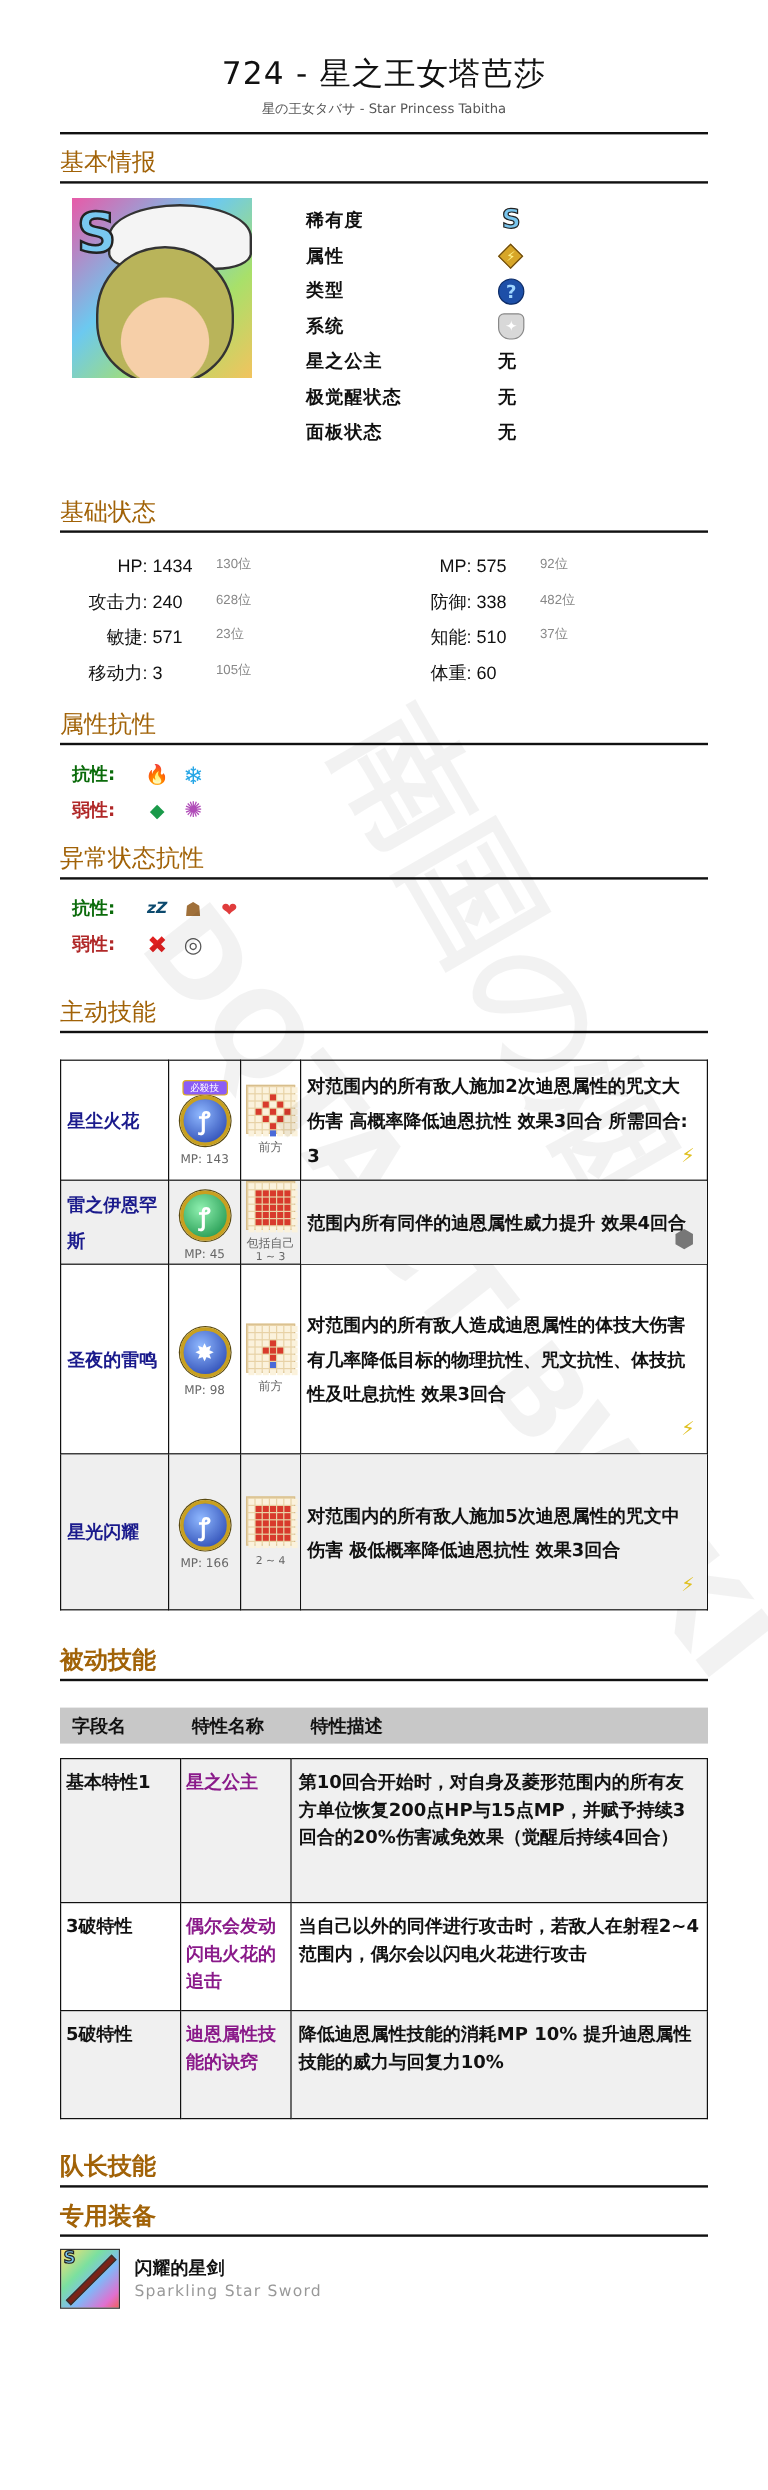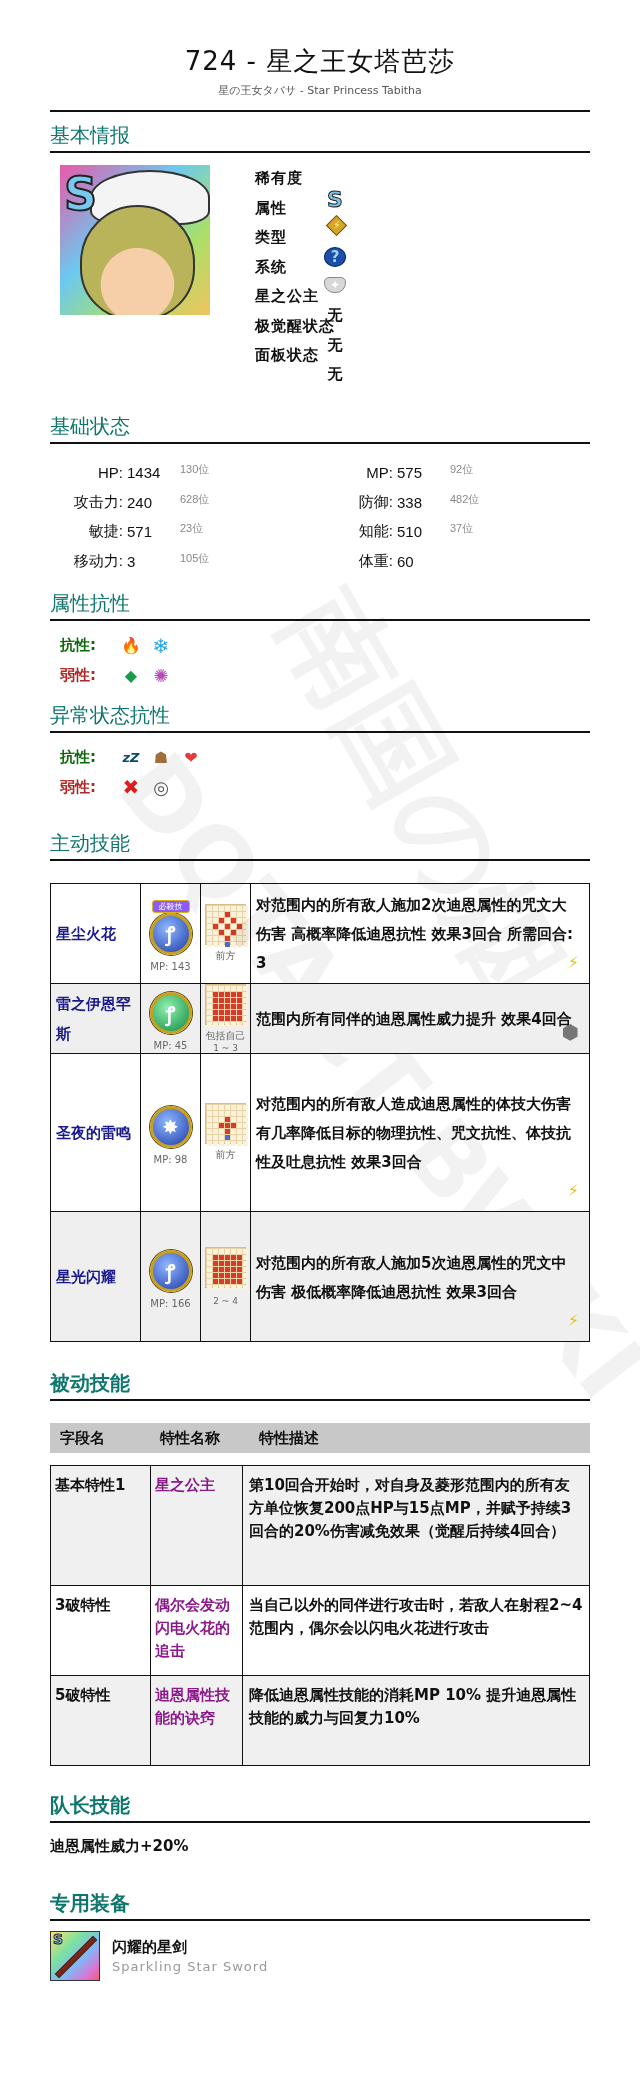--- a/index.html
+++ b/index.html
@@ -19,21 +19,21 @@
   .wm1 { left: 200px; top: 720px; font-size: 110px; }
   .wm2 { left: -10px; top: 1020px; font-size: 96px; transform: rotate(52deg); }
 
   .header { text-align: center; padding-top: 44px; }
   .title { font-size: 26px; color: #111; letter-spacing: 1px; font-family: "DejaVu Sans", sans-serif; }
   .subtitle { font-size: 11px; color: #555; margin-top: 4px; }
   .header-rule { margin: 12px 50px 0 50px; border-top: 2px solid #111; }
 
   .section { margin: 0 50px; }
   .section-title {
-    font-size: 20px; color: #0f766e; padding-top: 10px; padding-bottom: 2px;
+    font-size: 20px; color: #a16207; padding-top: 10px; padding-bottom: 2px;
     border-bottom: 2px solid #111;
   }
   .section-title.bold { font-weight: bold; }
 
   
   .basic { display: flex; padding-top: 12px; height: 250px; }
   .portrait {
     width: 150px; height: 150px; margin-left: 10px;
     background: linear-gradient(135deg, #e85aa8 0%, #6cc9f0 40%, #a8e06a 70%, #f2c35e 100%);
     position: relative; overflow: hidden;
@@ -46,21 +46,21 @@
   }
   .portrait .hat {
     position: absolute; left: 30px; top: 5px; width: 120px; height: 55px;
     background: #f4f4f4; border: 2px solid #333; border-radius: 60% 60% 30% 30%;
   }
   .portrait .badge-s {
     position: absolute; left: 4px; top: 2px; font-size: 46px; font-weight: bold;
     color: #79c8ef; -webkit-text-stroke: 2px #222; font-family: "DejaVu Sans", sans-serif;
   }
   .info-table { margin-left: 45px; margin-top: 4px; }
-  .info-row { display: flex; height: 29.5px; align-items: center; flex-direction: column; }
+  .info-row { display: flex; height: 29.5px; align-items: center; }
   .info-label { width: 160px; font-size: 15px; font-weight: bold; letter-spacing: 1px; }
   .info-value { font-size: 15px; font-weight: bold; }
   .ico { display: inline-flex; align-items: center; justify-content: center; width: 22px; height: 22px; font-size: 15px; font-weight: bold; }
   .ico-s { color: #7ac6ee; -webkit-text-stroke: 1px #222; font-size: 22px; }
   .ico-attr { background: #d7a628; transform: rotate(45deg); width: 15px; height: 15px; border: 1px solid #6a4a12; margin-left: 3px; }
   .ico-attr span { transform: rotate(-45deg); color: #fff38a; font-size: 11px; }
   .ico-sys { border-radius: 5px 5px 10px 10px; background: #d8d8d8; border: 1px solid #888; color: #fff; font-size: 12px; }
   .ico-type { border-radius: 50%; background: #1d4fa8; color: #9fd5ff; border: 1px solid #0c2b66; }
 
   
@@ -593,21 +593,20 @@
       <td class="pv-field">5破特性</td>
       <td class="pv-name">迪恩属性技能的诀窍</td>
       <td class="pv-desc">降低迪恩属性技能的消耗MP 10% 提升迪恩属性技能的威力与回复力10%</td>
     </tr>
   </tbody>
     </table>
 </div>
 
 <div class="section" style="margin-top:16px;">
   <div class="section-title bold">队长技能</div>
-  <div class="leader-text">迪恩属性威力+20%</div>
 </div>
 
 <div class="section">
   <div class="section-title bold">专用装备</div>
   <div class="equip">
     <div class="equip-icon">
       <div class="blade"></div>
       <div class="s">S</div>
     </div>
     <div class="equip-text">

